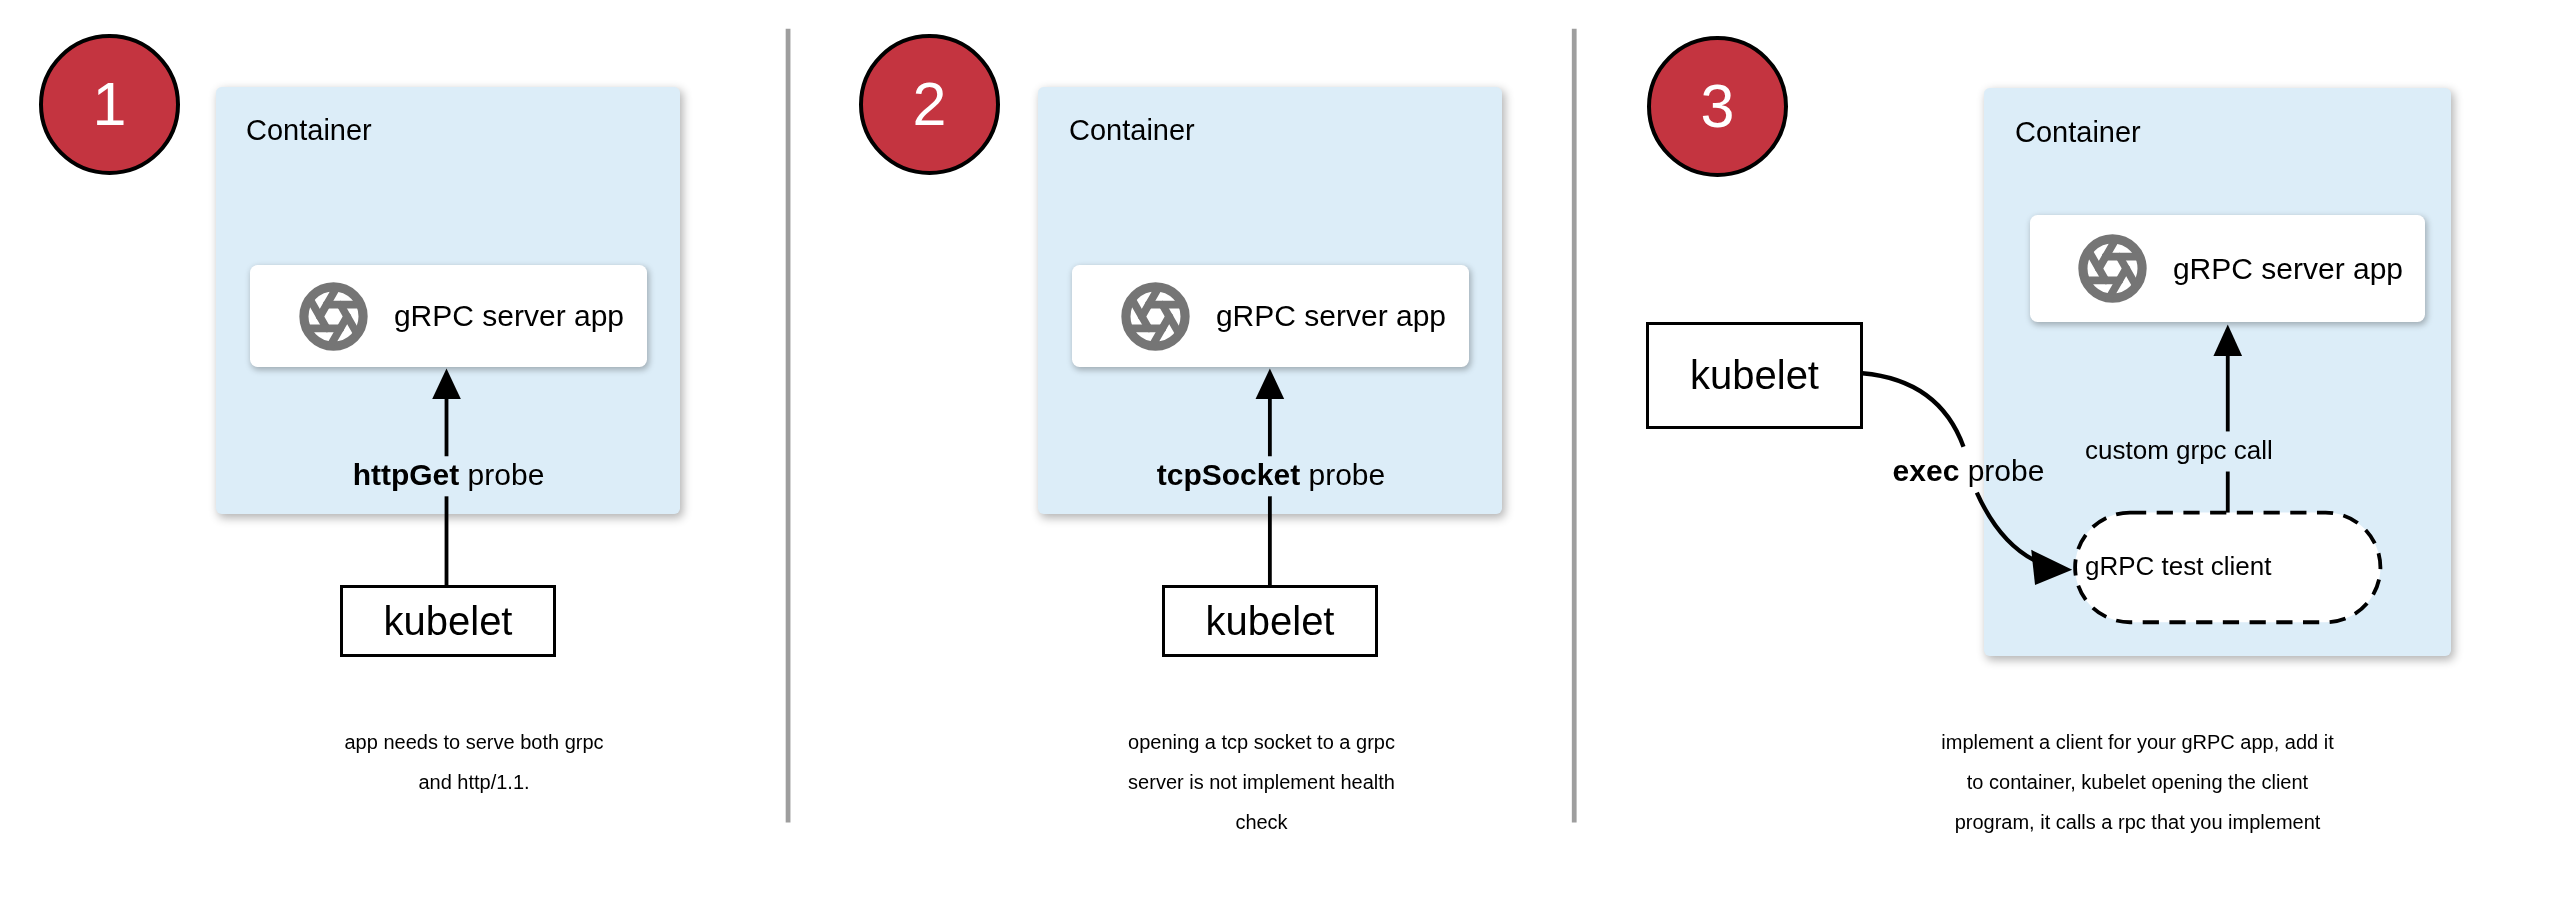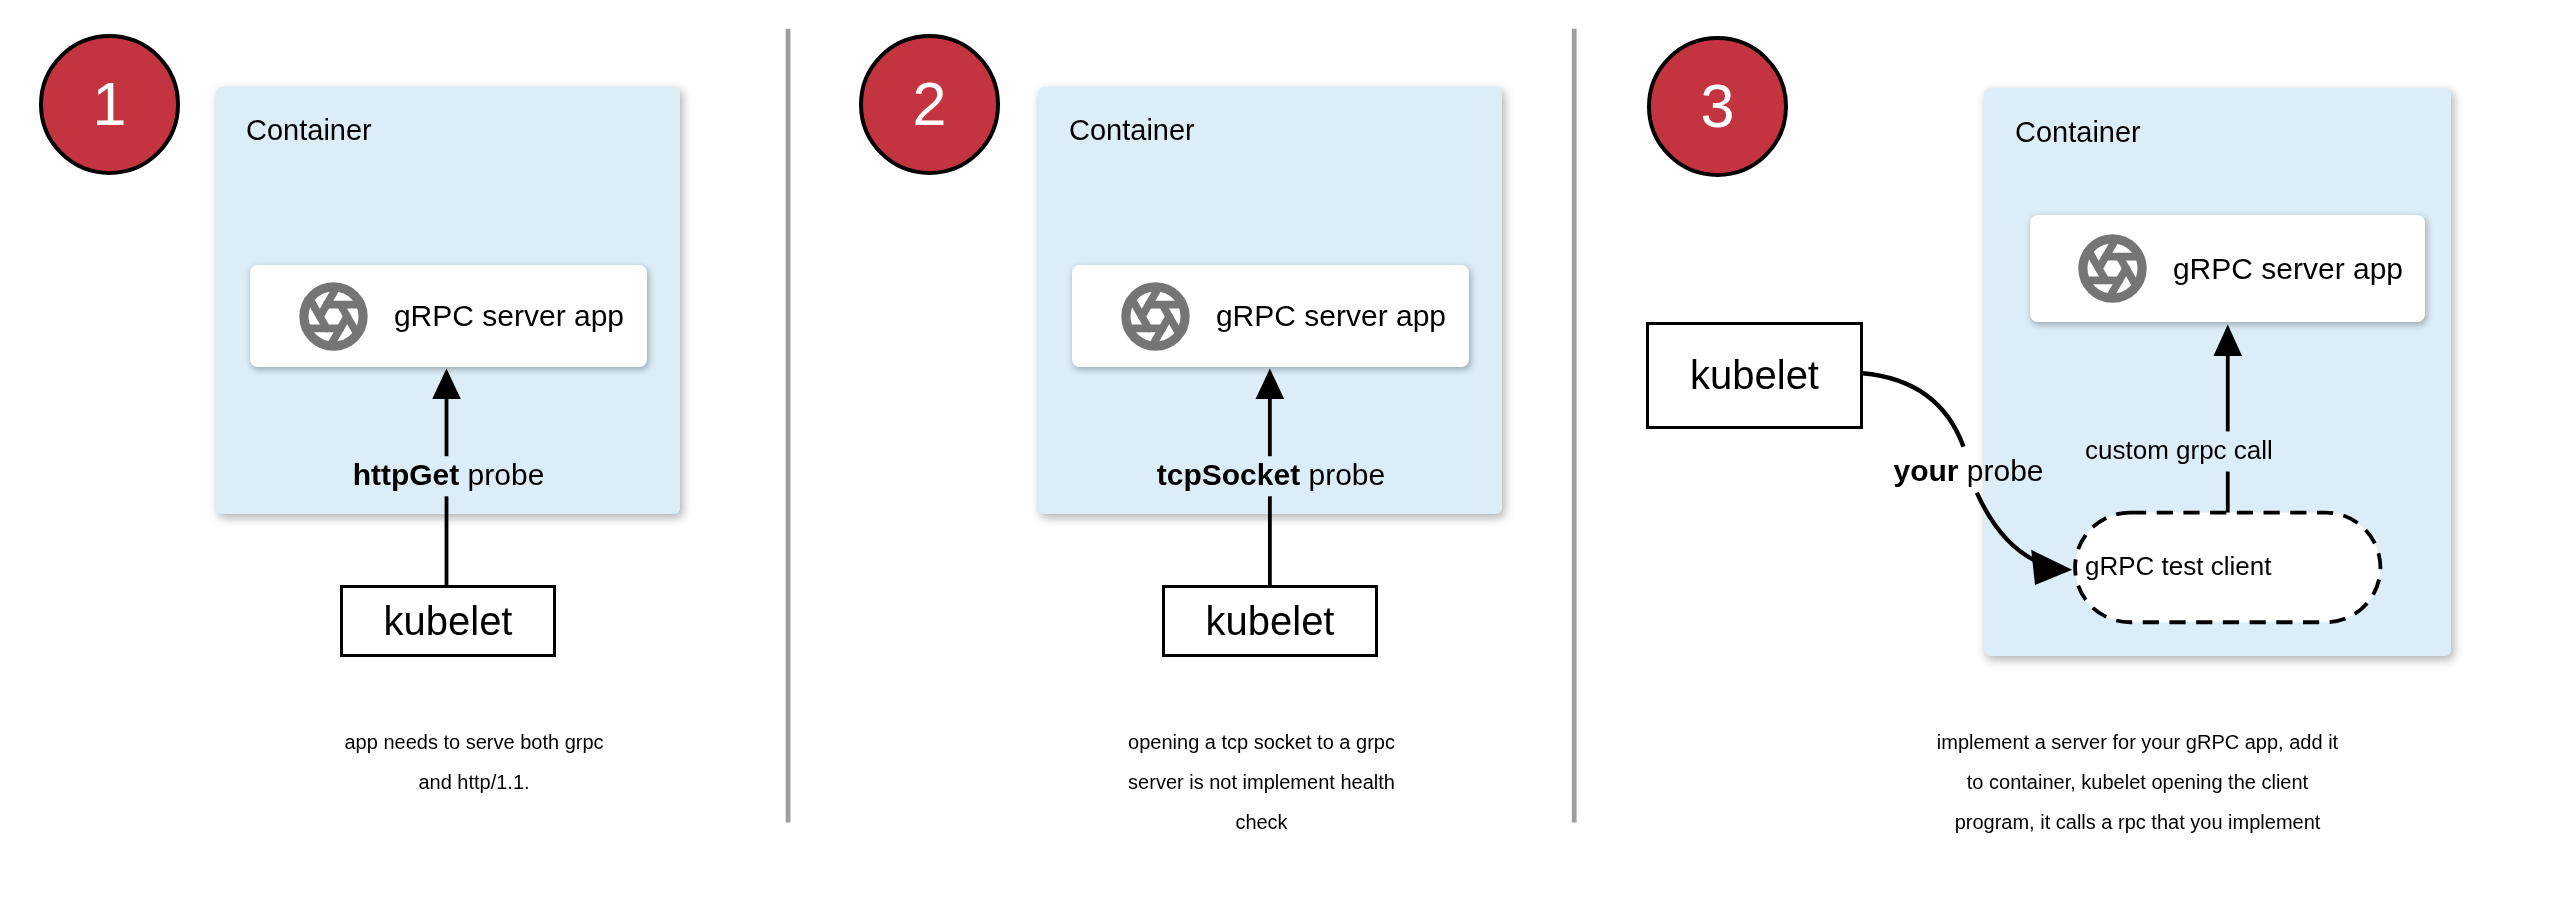--- a/index.html
+++ b/index.html
@@ -140,29 +140,29 @@
       </svg>
     </span>
     <span class="app-label">gRPC server app</span>
   </div>
 
   <div class="kubelet-box" style="left:1646px;top:322px;width:217px;height:107px;">
     <span>kubelet</span>
   </div>
 
   <div class="probe-label" style="left:1854px;top:454px;width:229px;">
-    <b>your</b><span> probe</span>
+    <b>exec</b><span> probe</span>
   </div>
 
   <div class="float-label" style="left:2085px;top:435px;width:286px;">custom grpc call</div>
 
   <div class="float-label" style="left:2085px;top:551px;width:286px;">gRPC test client</div>
 
   <div class="caption" style="left:1813px;top:722px;width:649px;">
-    <div>implement a server for your gRPC app, add it</div>
+    <div>implement a client for your gRPC app, add it</div>
     <div>to container, kubelet opening the client</div>
     <div>program, it calls a rpc that you implement</div>
   </div>
 
   <svg id="arrow-layer" width="2576" height="923" viewBox="0 0 2700 967">
 
     <line x1="826" y1="30" x2="826" y2="862" stroke="#9e9e9e" stroke-width="5"></line>
     <line x1="1650" y1="30" x2="1650" y2="862" stroke="#9e9e9e" stroke-width="5"></line>
 
     <line x1="468" y1="613" x2="468" y2="520" stroke="#000" stroke-width="4"></line>

